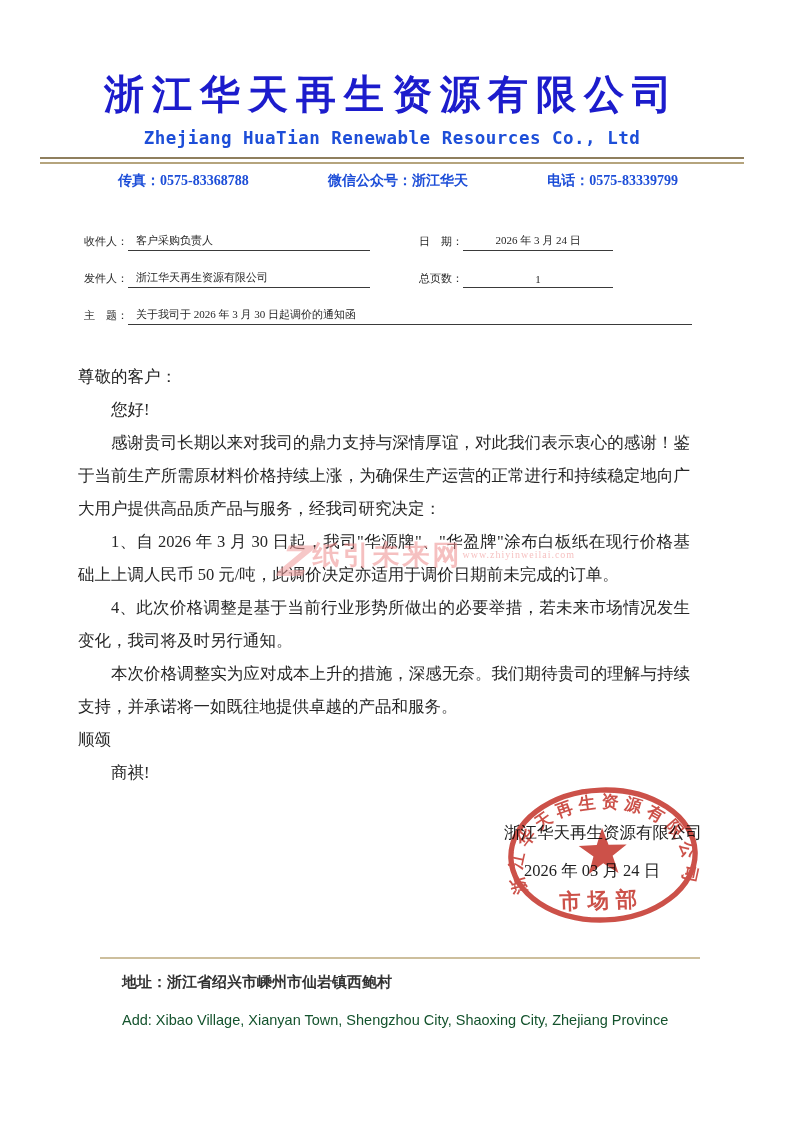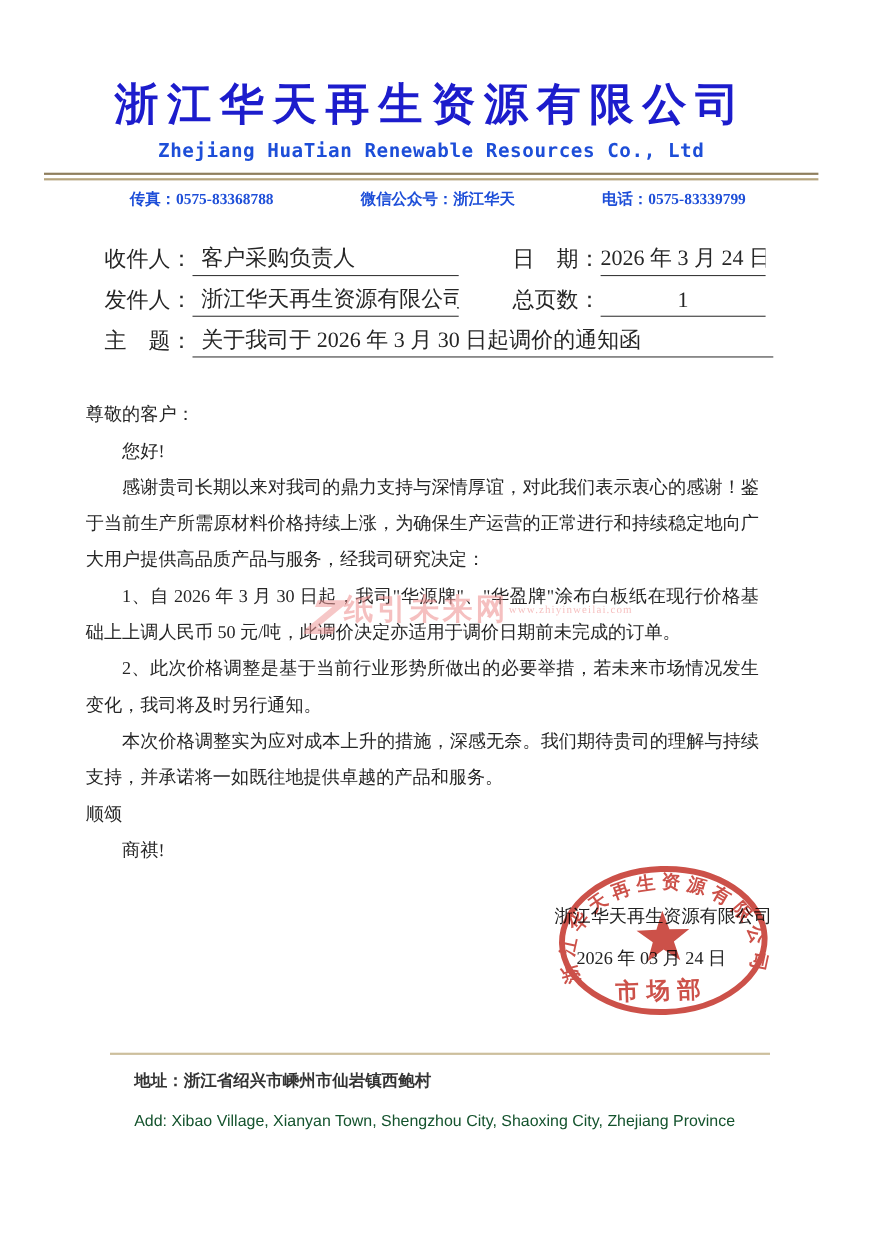--- a/index.html
+++ b/index.html
@@ -27,21 +27,21 @@
     margin:9px 40px 0 40px;height:3px;
     border-top:2px solid #8f7f5e;border-bottom:2.5px solid #b5a47d;
   }
   .contact-row{
     display:flex;justify-content:space-between;
     padding:8px 106px 0 118px;
     font-size:14px;font-weight:bold;color:#1d4ed8;
   }
   .contact-item{white-space:nowrap;}
   
-  .fields{position:absolute;top:214px;left:95px;width:608px;font-size:20px;}
+  .fields{position:absolute;top:214px;left:84px;width:608px;font-size:11px;}
   .frow{display:flex;align-items:flex-end;height:37px;}
   .flabel{flex:0 0 auto;white-space:nowrap;padding-bottom:2px;}
   .fvalue{
     border-bottom:1.2px solid #3a3a3a;
     padding:0 0 2px 8px;white-space:nowrap;overflow:hidden;
   }
   .w1{flex:0 0 234px;}
   .lab2{margin-left:49px;}
   .w2{flex:0 0 150px;text-align:center;padding-left:0;}
   .wsubject{flex:1 1 auto;}
@@ -121,21 +121,21 @@
       <span class="flabel">主　题：</span>
       <span class="fvalue wsubject">关于我司于 2026 年 3 月 30 日起调价的通知函</span>
     </div>
   </div>
 
   <div class="letter-body">
     <p class="noindent">尊敬的客户：</p>
     <p>您好!</p>
     <p>感谢贵司长期以来对我司的鼎力支持与深情厚谊，对此我们表示衷心的感谢！鉴于当前生产所需原材料价格持续上涨，为确保生产运营的正常进行和持续稳定地向广大用户提供高品质产品与服务，经我司研究决定：</p>
     <p>1、自 2026 年 3 月 30 日起，我司"华源牌"、"华盈牌"涂布白板纸在现行价格基础上上调人民币 50 元/吨，此调价决定亦适用于调价日期前未完成的订单。</p>
-    <p>2、此次价格调整是基于当前行业形势所做出的必要举措，若未来市场情况发生变化，我司将及时另行通知。</p>
+    <p>4、此次价格调整是基于当前行业形势所做出的必要举措，若未来市场情况发生变化，我司将及时另行通知。</p>
     <p>本次价格调整实为应对成本上升的措施，深感无奈。我们期待贵司的理解与持续支持，并承诺将一如既往地提供卓越的产品和服务。</p>
     <p class="noindent">顺颂</p>
     <p>商祺!</p>
   </div>
 
   <div class="watermark">
     <span class="wm-logo">Z</span>
     <span class="wm-col">
       <span class="wm-text">纸引未来网</span>
       <span class="wm-sub">www.zhiyinweilai.com</span>

